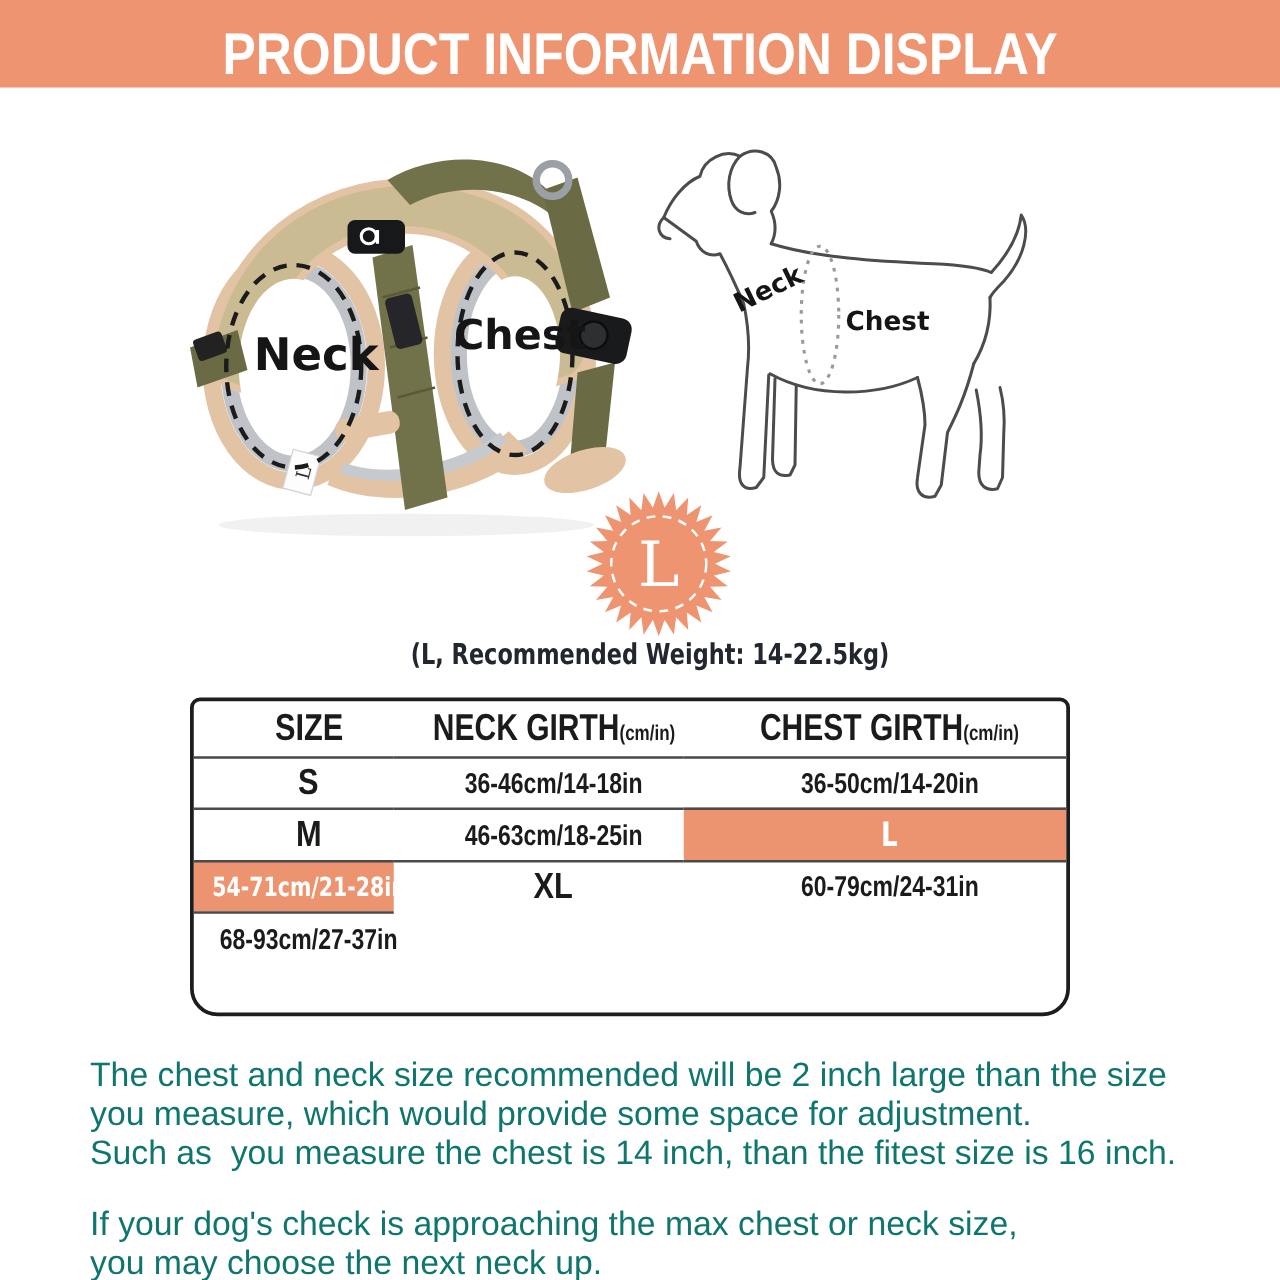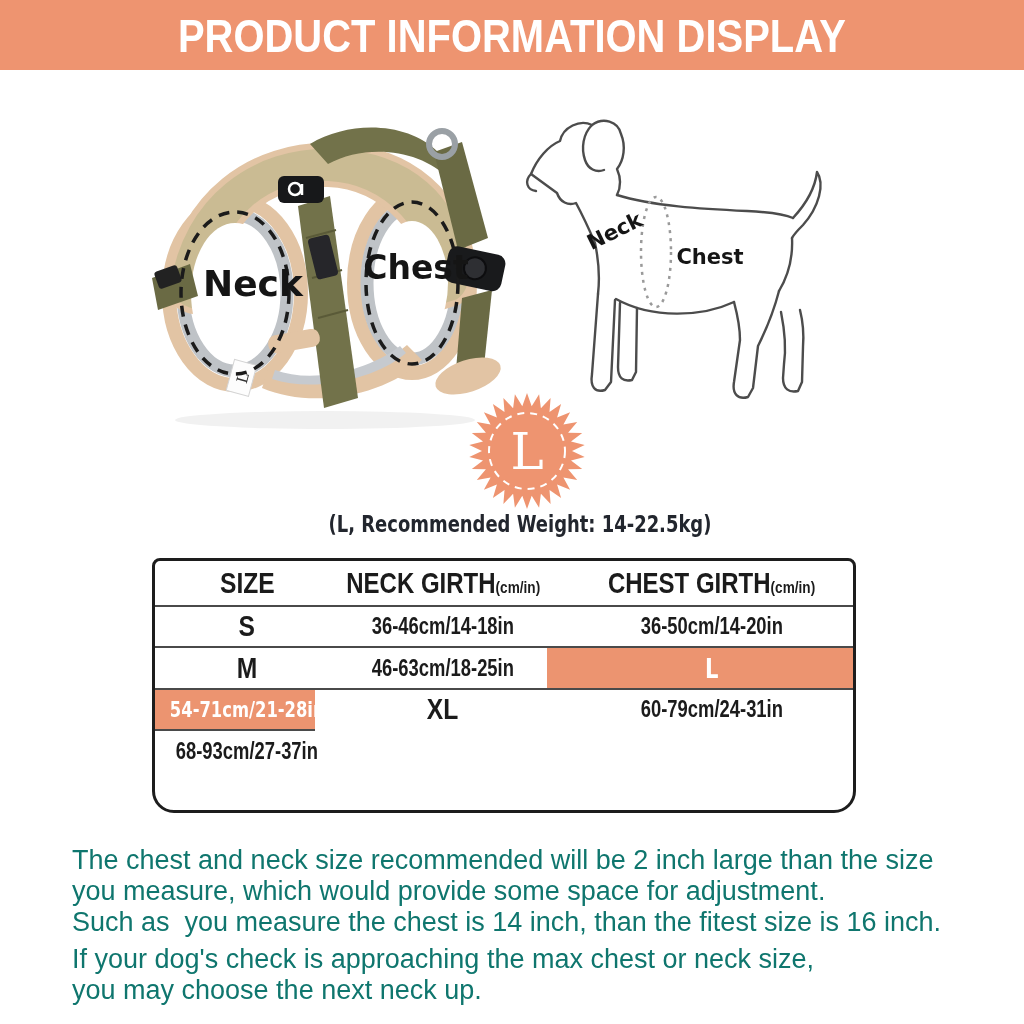--- a/index.html
+++ b/index.html
@@ -1,21 +1,21 @@
 <!DOCTYPE html>
 <html><head>
 <meta charset="utf-8">
 <style>
   html,body{margin:0;padding:0;background:#fff;}
   .page{position:relative;width:1024px;height:1024px;background:#fff;overflow:hidden;
         font-family:"Liberation Sans",sans-serif;}
 
   
   .banner{position:absolute;left:0;top:0;width:1024px;height:70px;background:#EE9470;
-          display:flex;align-items:center;justify-content:center;}
+          display:flex;align-items:flex-end;justify-content:center;}
   .banner h1{margin:0;color:#fff;font-size:47px;font-weight:bold;letter-spacing:0px;
              transform:scaleX(.85);transform-origin:center;white-space:nowrap;}
 
   
   .harness-svg{position:absolute;left:150px;top:118px;}
   .dog-svg{position:absolute;left:522px;top:112px;}
   .badge-svg{position:absolute;left:469px;top:393px;}
   .diagram-label{font-family:"DejaVu Sans",sans-serif;font-weight:bold;fill:#151515;}
   .caption{position:absolute;left:0;top:511px;width:1040px;text-align:center;
            font-family:"DejaVu Sans",sans-serif;font-weight:bold;font-size:23px;color:#22262e;
@@ -36,21 +36,21 @@
   .v{font-size:23px;font-weight:bold;}
   .notecell{grid-column:1 / -1;}
   .note{font-size:18px;font-weight:bold;transform:scaleX(.9);}
   .hl{background:#EC9470;color:#fff;}
   .hl .c{font-family:"DejaVu Sans",sans-serif;font-size:21px;transform:scaleX(.78);}
   .hl .sz{font-size:27px;}
 
   
   .rednote{position:absolute;left:72px;top:845px;color:#0f766e;font-size:27px;line-height:31px;}
   .rednote div{white-space:pre;}
-  .rednote .p2{margin-top:6px;}
+  .rednote .p2{margin-top:26px;}
 </style>
 </head>
 <body>
 
 <div class="page">
 
   <header class="banner">
     <h1>PRODUCT INFORMATION DISPLAY</h1>
   </header>
 

